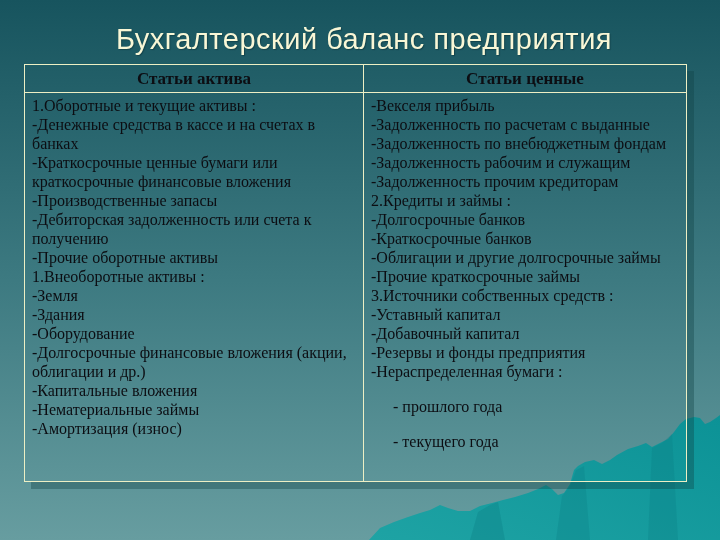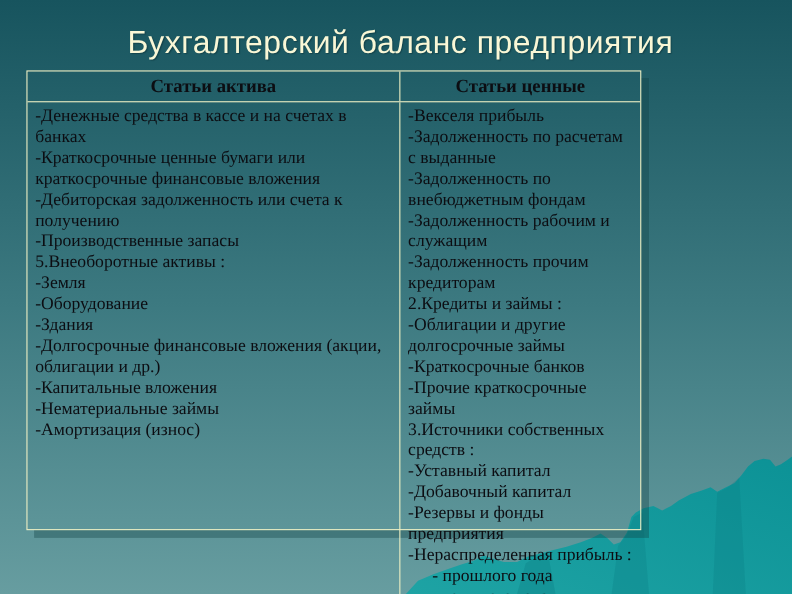--- a/index.html
+++ b/index.html
@@ -29,21 +29,21 @@
   }
   .title {
     position: absolute; top: 19px; left: 0; width: 100%;
     margin: 4px; text-align: center;
     font-family: "Liberation Sans", sans-serif;
     font-weight: 400; font-size: 29px; letter-spacing: 0.5px;
     color: var(--title-color);
     text-shadow: 1px 1px 1px rgba(0,30,35,0.35);
   }
   .balance-table {
-    position: absolute; left: 24px; top: 64px; width: 559px; height: 418px;
+    position: absolute; left: 24px; top: 64px; width: 663px; height: 418px;
     border: 1.5px solid var(--table-border);
     box-shadow: 7px 7px 0 rgba(15, 62, 66, 0.35);
     display: flex; flex-direction: column;
     color: var(--text-color);
   }
   .thead {
     display: grid; grid-template-columns: 338px 1fr;
     border-bottom: 1.5px solid var(--table-border);
     height: 28px; flex: 0 0 auto;
   }
@@ -55,21 +55,21 @@
   .tbody {
     display: grid; grid-template-columns: 338px 1fr;
     flex: 1 1 auto; min-height: 0;
   }
   .td {
     padding: 3px 6px 0 7px;
     font-size: 16px; line-height: 19px;
   }
   .td + .td { border-left: 1.5px solid var(--table-border); }
   .line { white-space: normal; }
-  .line.indent { padding-left: 22px; }
+  .line.indent { padding-left: 22px; margin-top: 16px; }
 </style>
 </head>
 <body>
 
 <div class="slide">
 
   <svg class="mountain-svg" viewBox="0 0 720 540" preserveAspectRatio="none" aria-hidden="true">
     <defs>
       <linearGradient id="mgrad" x1="0" y1="1" x2="1" y2="0">
         <stop offset="0" style="stop-color: var(--mountain-left, #1ea3a4)"></stop>
@@ -87,47 +87,50 @@
 
   <h1 class="title">Бухгалтерский баланс предприятия</h1>
 
   <div class="balance-table">
     <div class="thead">
       <div class="th">Статьи актива</div>
       <div class="th">Статьи ценные</div>
     </div>
     <div class="tbody">
       <div class="td">
+          <div class="line">1.Оборотные и текущие активы :</div>
           <div class="line">-Денежные средства в кассе и на счетах в банках</div>
           <div class="line">-Краткосрочные ценные бумаги или краткосрочные финансовые вложения</div>
+          <div class="line">-Производственные запасы</div>
           <div class="line">-Дебиторская задолженность или счета к получению</div>
-          <div class="line">-Производственные запасы</div>
-          <div class="line">5.Внеоборотные активы :</div>
+          <div class="line">-Прочие оборотные активы</div>
+          <div class="line">1.Внеоборотные активы :</div>
           <div class="line">-Земля</div>
+          <div class="line">-Здания</div>
           <div class="line">-Оборудование</div>
-          <div class="line">-Здания</div>
           <div class="line">-Долгосрочные финансовые вложения (акции, облигации и др.)</div>
           <div class="line">-Капитальные вложения</div>
           <div class="line">-Нематериальные займы</div>
           <div class="line">-Амортизация (износ)</div>
         </div>
       <div class="td">
           <div class="line">-Векселя прибыль</div>
           <div class="line">-Задолженность по расчетам с выданные</div>
           <div class="line">-Задолженность по внебюджетным фондам</div>
           <div class="line">-Задолженность рабочим и служащим</div>
           <div class="line">-Задолженность прочим кредиторам</div>
           <div class="line">2.Кредиты и займы :</div>
+          <div class="line">-Долгосрочные банков</div>
+          <div class="line">-Краткосрочные банков</div>
           <div class="line">-Облигации и другие долгосрочные займы</div>
-          <div class="line">-Краткосрочные банков</div>
           <div class="line">-Прочие краткосрочные займы</div>
           <div class="line">3.Источники собственных средств :</div>
           <div class="line">-Уставный капитал</div>
           <div class="line">-Добавочный капитал</div>
           <div class="line">-Резервы и фонды предприятия</div>
-          <div class="line">-Нераспределенная прибыль :</div>
+          <div class="line">-Нераспределенная бумаги :</div>
           <div class="line indent">- прошлого года</div>
           <div class="line indent">- текущего года</div>
         </div>
     </div>
   </div>
 
 </div>
 
 </body></html>

